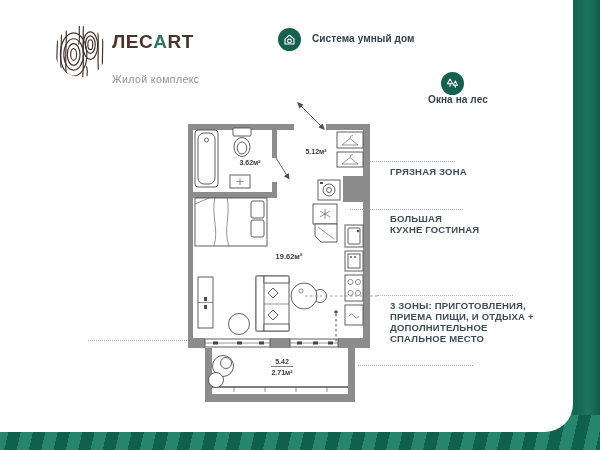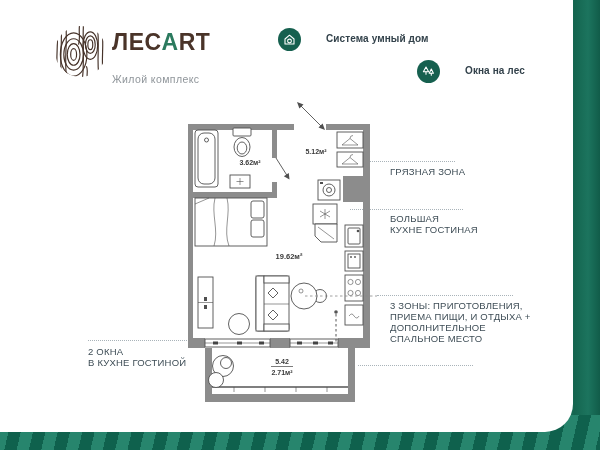--- a/index.html
+++ b/index.html
@@ -17,44 +17,44 @@
     position:absolute;left:0;top:415px;width:600px;height:35px;z-index:1;
     background:repeating-linear-gradient(103deg,#27856d 0 12px,#0f614d 12px 24px);
   }
   .page{
     position:absolute;left:0;top:0;width:573px;height:432px;z-index:2;
     background:#ffffff;border-radius:0 0 28px 0;
   }
   
   .logo{position:absolute;left:54px;top:25px;width:53px;height:53px;}
   .brand{position:absolute;left:112px;top:30px;}
-  .brand-title{font-size:23px;font-weight:bold;letter-spacing:.5px;line-height:24px;}
+  .brand-title{font-size:19px;font-weight:bold;letter-spacing:.5px;line-height:24px;}
   .brand-title .les{color:#4a3429;}
   .brand-title .a{color:#2b7a5e;}
   .brand-title .rt{color:#4a3429;}
   .brand-sub{font-size:10.5px;color:#8f959a;letter-spacing:.4px;margin-top:19px;}
   .feature{position:absolute;display:flex;align-items:center;}
   .f1{left:278px;top:28px;} .f2{left:278px;top:60px;}
-  .f3{left:417px;top:28px;} .f4{left:417px;top:60px;}
+  .f3{left:417px;top:28px;} .f4{left:417px;top:72px;flex-direction:column;}
   .fe-icon{width:23px;height:23px;border-radius:50%;background:#16604f;
     display:flex;align-items:center;justify-content:center;flex:0 0 auto;}
   .fe-icon svg{width:13px;height:13px;stroke:#ffffff;stroke-width:1.1;fill:none;
     stroke-linecap:round;stroke-linejoin:round;}
-  .fe-label{margin-left:25px;font-size:10px;font-weight:bold;color:#33424b;
+  .fe-label{margin-left:11px;font-size:10px;font-weight:bold;color:#33424b;
     line-height:10.5px;white-space:pre-line;letter-spacing:.1px;}
   
   .plan{position:absolute;left:185px;top:92px;width:192px;height:312px;z-index:2;}
   .plan .wall{fill:#8c8c8c;stroke:none;}
   .plan .fur{fill:#ffffff;stroke:#4f4f4f;stroke-width:0.9;}
   .plan .ln{stroke:#4f4f4f;stroke-width:0.9;fill:none;}
   .plan .thin{stroke:#4f4f4f;stroke-width:0.6;fill:none;}
   .plan text{font-family:"Liberation Sans",sans-serif;font-size:7px;font-weight:bold;fill:#3a3a3a;}
   .plan .big{font-size:7.5px;}
   
-  .callout{position:absolute;font-size:9.5px;font-weight:normal;color:#3e4d56;
+  .callout{position:absolute;font-size:9.5px;font-weight:bold;color:#3e4d56;
     line-height:11px;letter-spacing:.2px;white-space:pre-line;z-index:3;}
   .c-dirty{left:390px;top:166px;}
   .c-kitchen{left:390px;top:213px;}
   .c-zones{left:390px;top:300px;}
   .c-loggia{left:390px;top:370px;}
   .c-windows{left:88px;top:346px;}
   .leader{position:absolute;border-top:1px dotted #a9b3b9;z-index:2;}
   .ld1{left:355px;top:161px;width:100px;}
   .ld2{left:350px;top:209px;width:113px;}
   .ld3{left:377px;top:295px;width:136px;}
@@ -126,22 +126,20 @@
   <div class="leader ld4"></div>
   <div class="leader ld5"></div>
 
   <div class="callout c-dirty">ГРЯЗНАЯ ЗОНА</div>
   <div class="callout c-kitchen">БОЛЬШАЯ
 КУХНЕ ГОСТИНАЯ</div>
   <div class="callout c-zones">3 ЗОНЫ: ПРИГОТОВЛЕНИЯ,
 ПРИЕМА ПИЩИ, И ОТДЫХА +
 ДОПОЛНИТЕЛЬНОЕ
 СПАЛЬНОЕ МЕСТО</div>
-  <div class="callout c-windows">2 ОКНА
-В КУХНЕ ГОСТИНОЙ</div>
 
   <svg class="plan" viewBox="0 0 192 312">
 
     <g>
       <rect class="wall" x="3" y="32" width="5" height="221"></rect>
       <rect class="wall" x="3" y="32" width="106" height="6"></rect>
       <rect class="wall" x="141" y="32" width="44" height="6"></rect>
       <rect class="wall" x="178" y="36" width="7" height="74"></rect>
       <rect class="wall" x="158" y="84" width="27" height="26"></rect>
       <rect class="wall" x="178" y="108" width="7" height="148"></rect>

